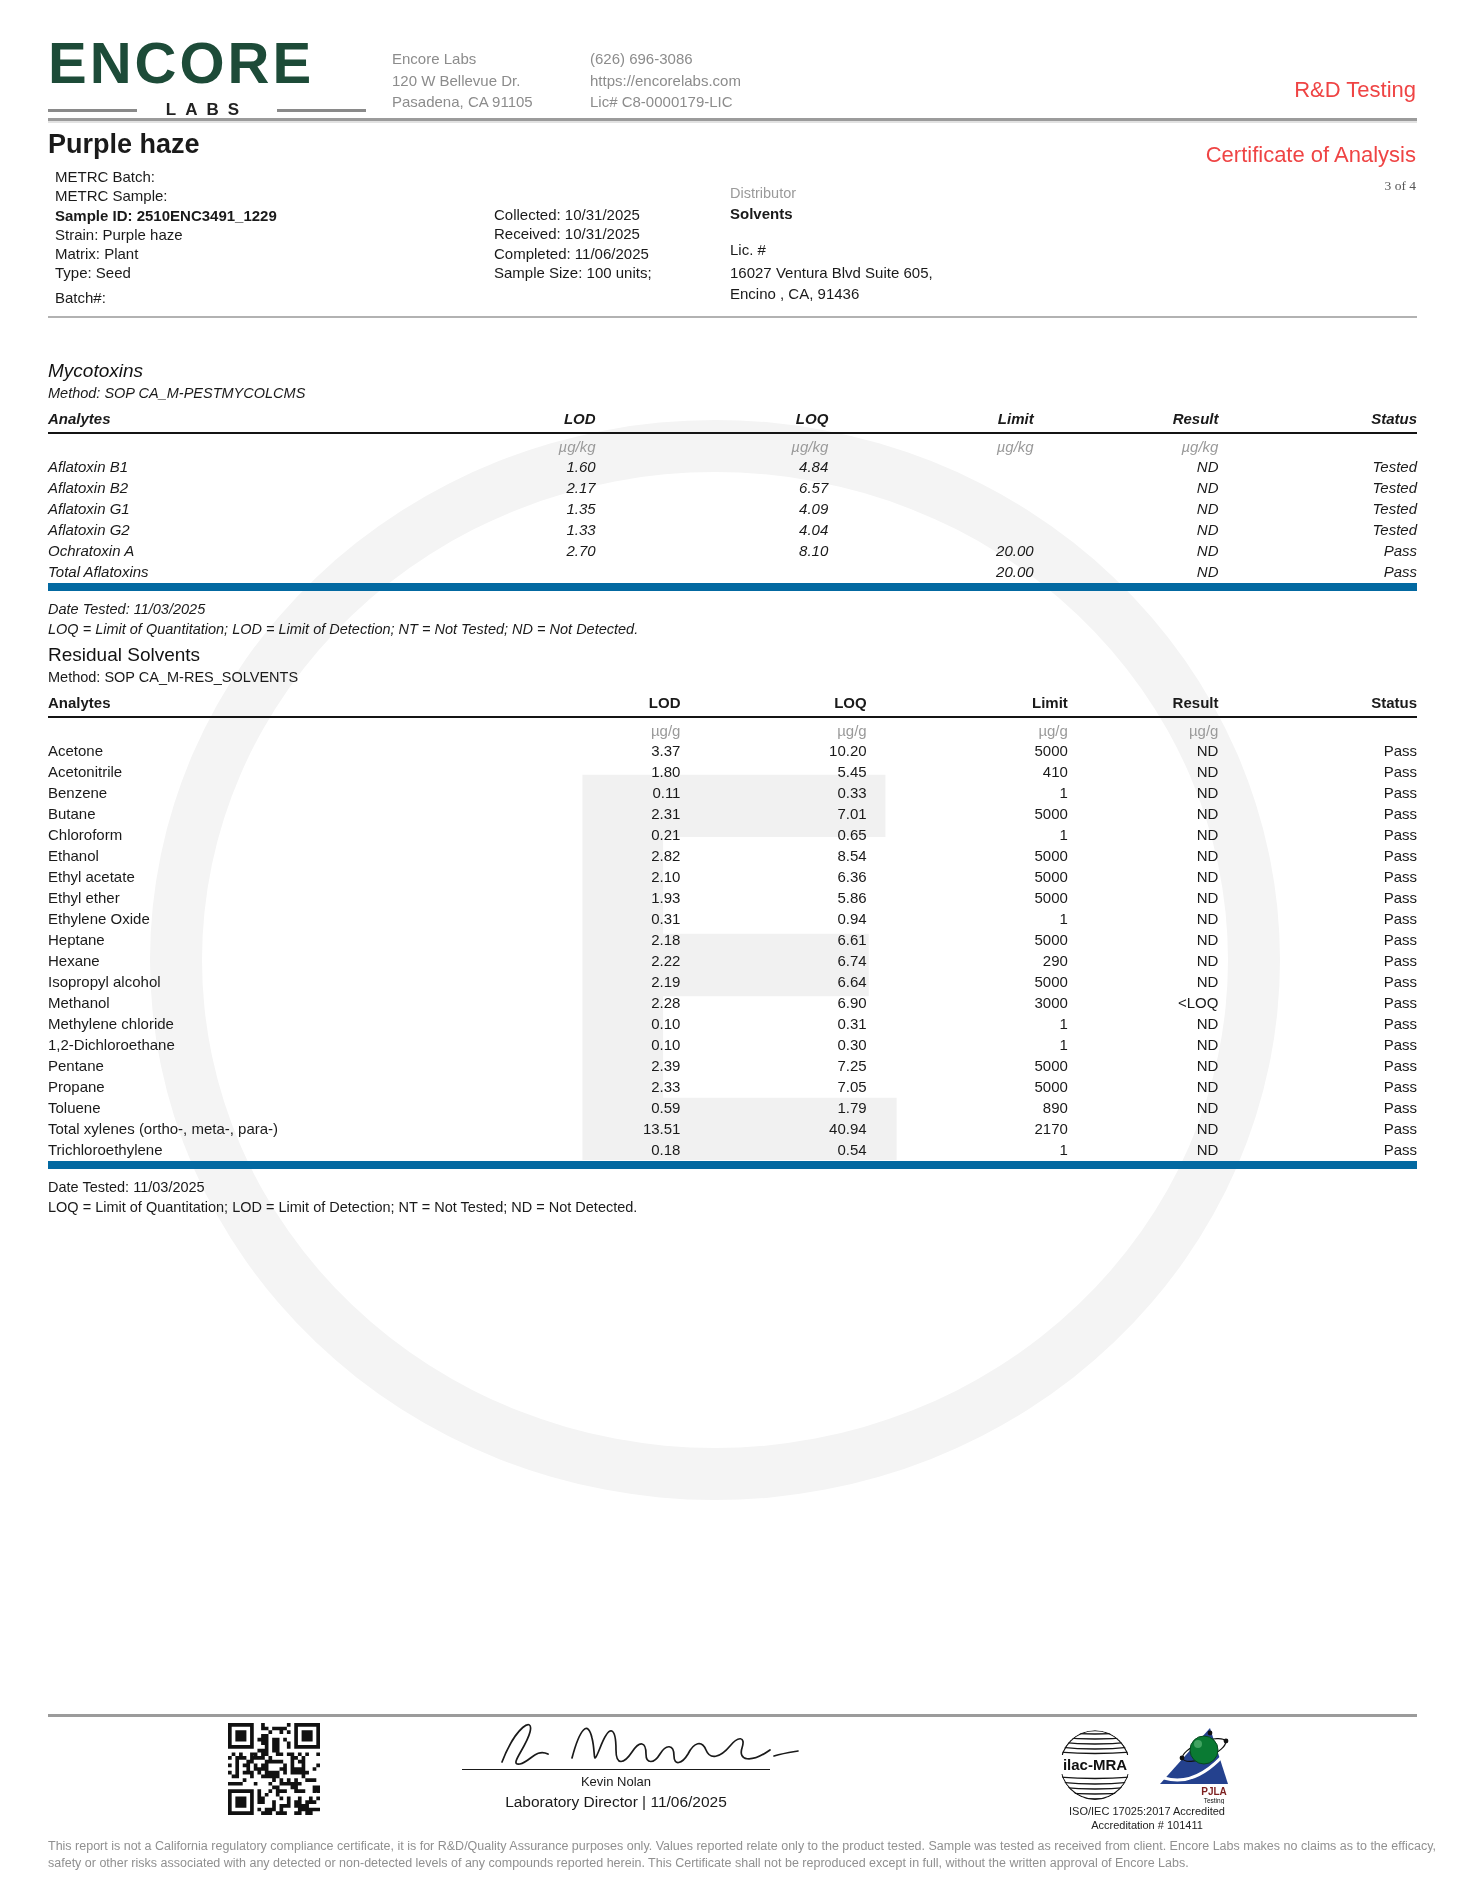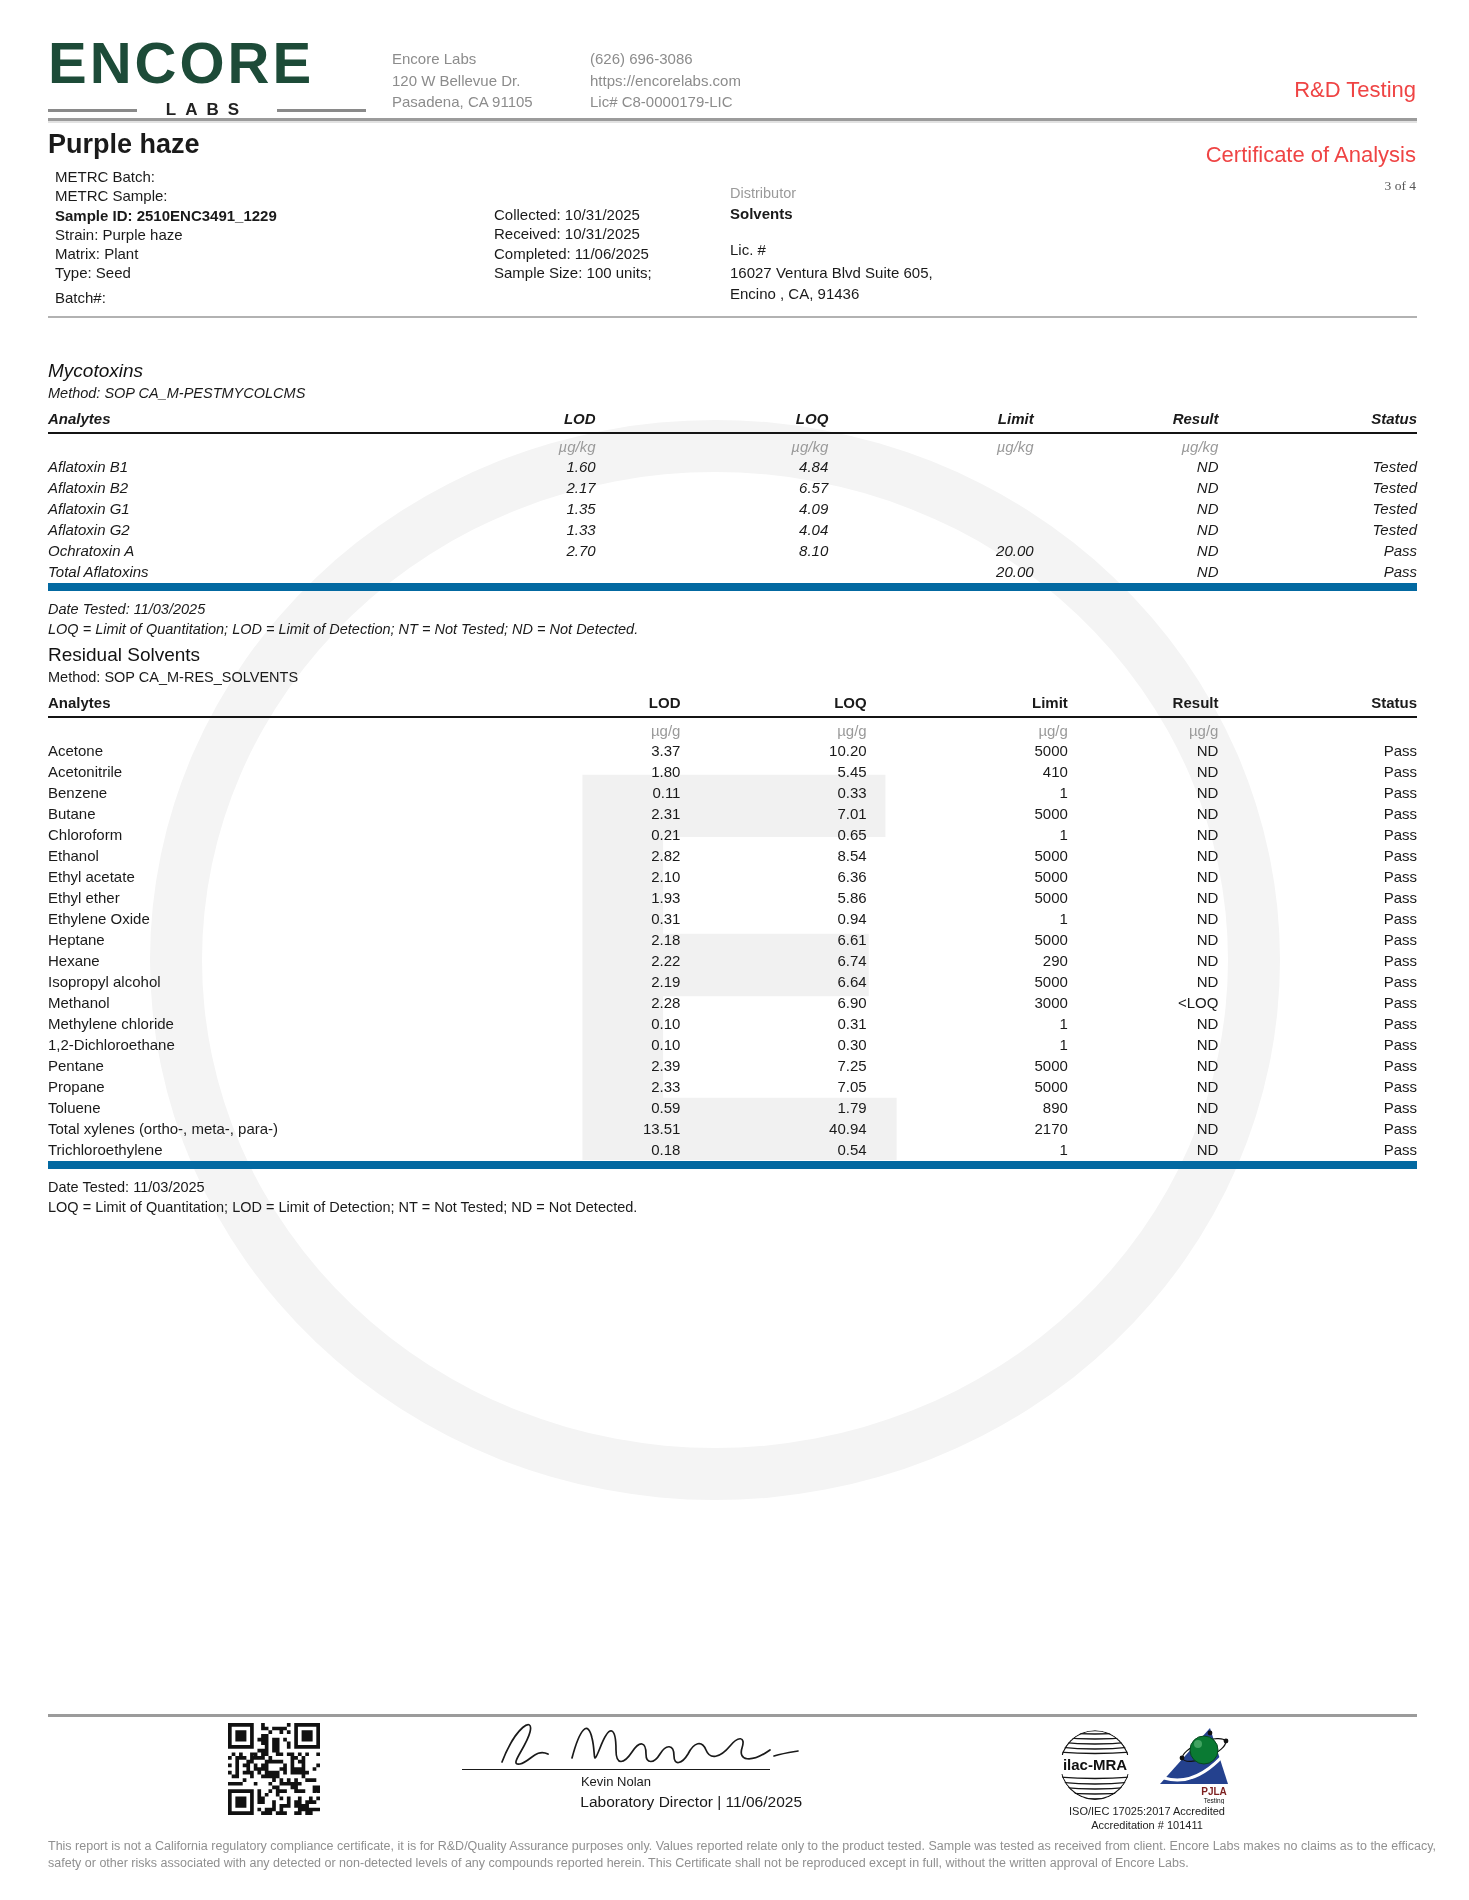--- a/index.html
+++ b/index.html
@@ -58,21 +58,21 @@
   tbody.rows td { font-size:15px; text-align:right; padding:2.3px 0; line-height:16.4px; }
   tbody.rows td:first-child { text-align:left; }
   .table-note { font-size:14.5px; margin-top:9px; line-height:19.5px; }
 
   
   .rule-footer { left:48px; right:52px; top:1714px; height:3px; background:#9b9b9b; }
   .qr { left:228px; top:1723px; }
   .sig-svg { left:488px; top:1712px; }
   .sig-line { left:462px; top:1769px; width:308px; border-top:1.5px solid #1a1a1a; }
   .sig-name { left:430px; top:1774px; width:372px; text-align:center; font-size:13px; }
-  .sig-title { left:430px; top:1793px; width:372px; text-align:right; font-size:15.5px; }
+  .sig-title { left:430px; top:1793px; width:372px; text-align:center; font-size:15.5px; }
   .ilac { left:1058px; top:1728px; }
   .pjla { left:1150px; top:1722px; }
   .accred { left:1040px; top:1804px; width:214px; text-align:center; font-size:11px;
     font-weight:normal; color:#222; line-height:14px; }
   .disclaimer { left:48px; top:1838px; width:1396px; font-size:12.5px; color:#909090; line-height:17px; }
 </style>
 </head>
 <body>
 
 <div class="page">

